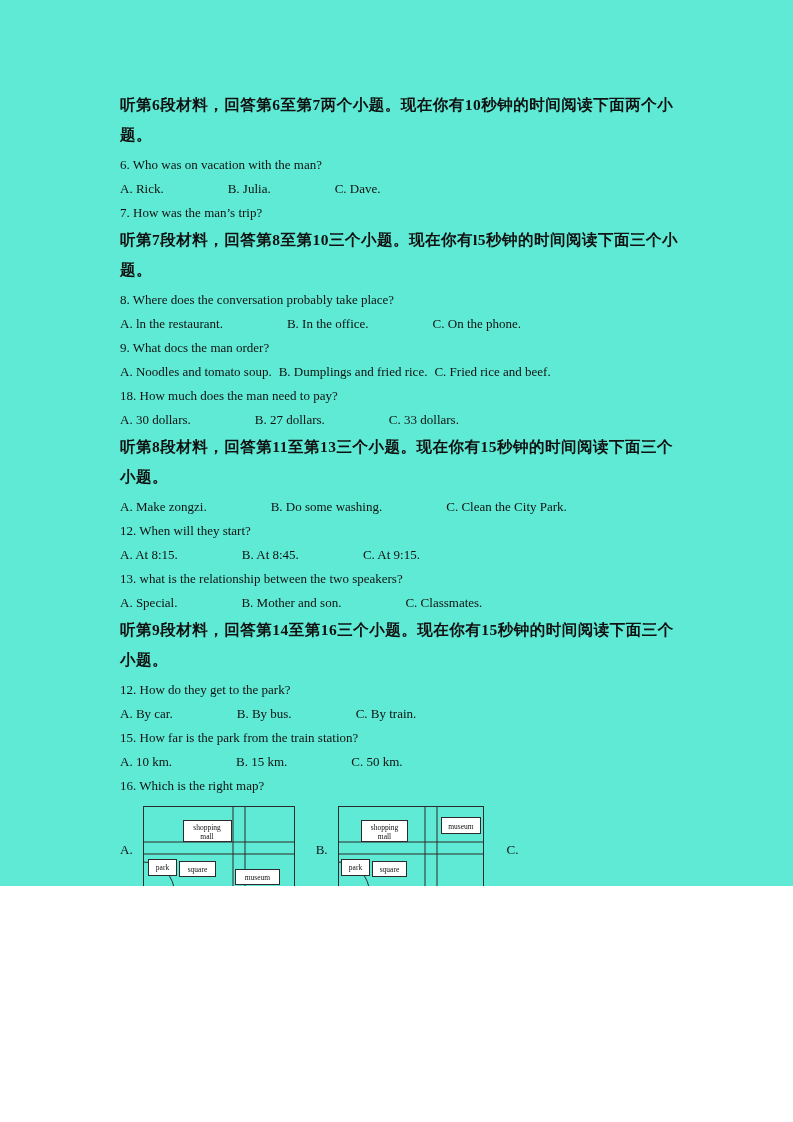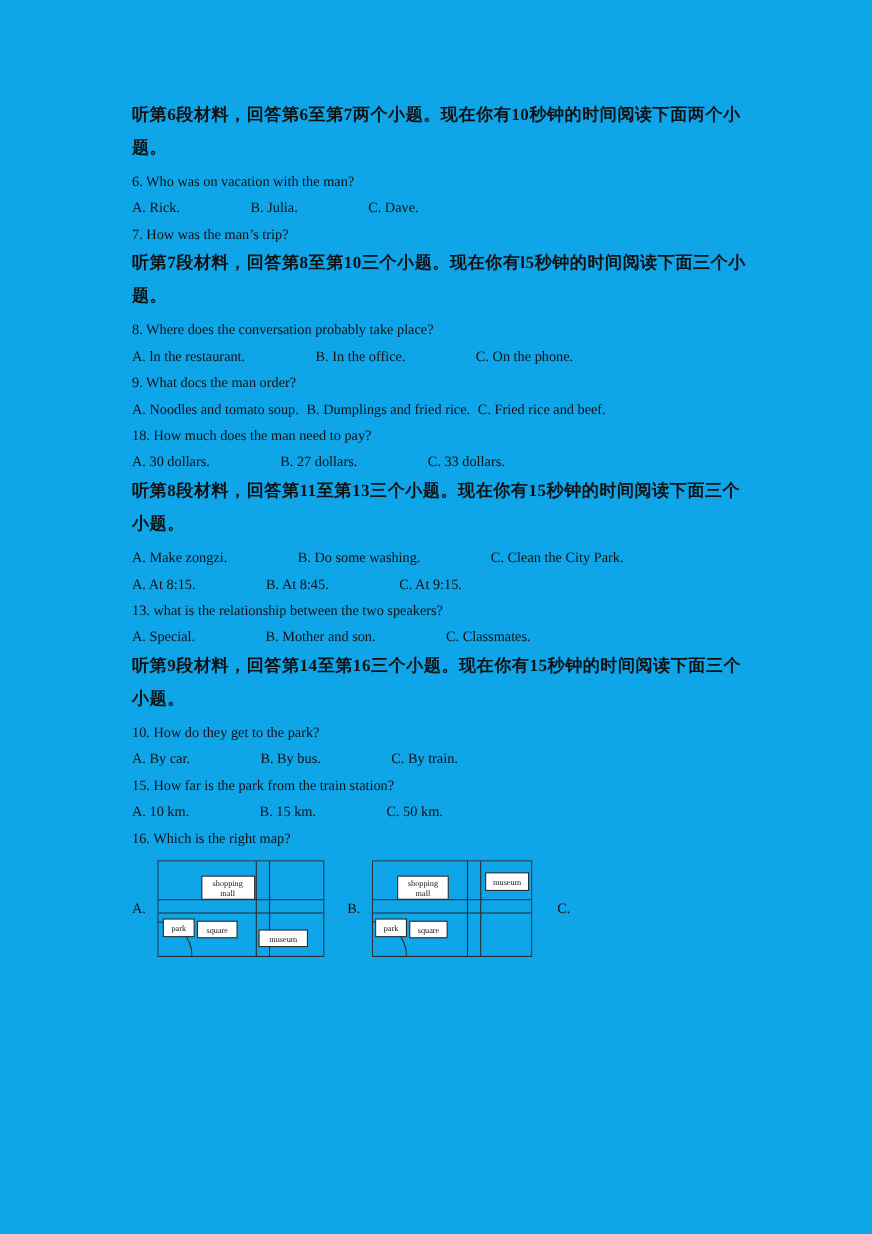--- a/index.html
+++ b/index.html
@@ -1,20 +1,20 @@
 <!DOCTYPE html>
 <html><head>
 <meta charset="utf-8">
 <style>
   html, body { margin: 0; padding: 0; background: #ffffff; }
   .page {
     position: relative;
     width: 793px;
-    height: 1122px;
-    background: #0ea5e9;
+    height: 886px;
+    background: #5eead4;
     overflow: hidden;
     font-family: "Liberation Serif", "DejaVu Serif", serif;
     color: #111;
   }
   .content {
     position: absolute;
     left: 120px;
     top: 90px;
     width: 560px;
   }
@@ -83,32 +83,33 @@
       <p class="opts">
         <span class="opt">A. 30 dollars.</span><span class="opt">B. 27 dollars.</span><span class="opt">C. 33 dollars.</span>
       </p>
     </section>
 
     <section>
       <p class="sec-header">听第8段材料，回答第11至第13三个小题。现在你有15秒钟的时间阅读下面三个小题。</p>
       <p class="opts">
         <span class="opt">A. Make zongzi.</span><span class="opt">B. Do some washing.</span><span class="opt">C. Clean the City Park.</span>
       </p>
+      <p class="q-text">12. When will they start?</p>
       <p class="opts">
         <span class="opt">A. At 8:15.</span><span class="opt">B. At 8:45.</span><span class="opt">C. At 9:15.</span>
       </p>
       <p class="q-text">13. what is the relationship between the two speakers?</p>
       <p class="opts">
         <span class="opt">A. Special.</span><span class="opt">B. Mother and son.</span><span class="opt">C. Classmates.</span>
       </p>
     </section>
 
     <section>
       <p class="sec-header">听第9段材料，回答第14至第16三个小题。现在你有15秒钟的时间阅读下面三个小题。</p>
-      <p class="q-text">10. How do they get to the park?</p>
+      <p class="q-text">12. How do they get to the park?</p>
       <p class="opts">
         <span class="opt">A. By car.</span><span class="opt">B. By bus.</span><span class="opt">C. By train.</span>
       </p>
       <p class="q-text">15. How far is the park from the train station?</p>
       <p class="opts">
         <span class="opt">A. 10 km.</span><span class="opt">B. 15 km.</span><span class="opt">C. 50 km.</span>
       </p>
       <p class="q-text">16. Which is the right map?</p>
 
       <div class="maps-row">

